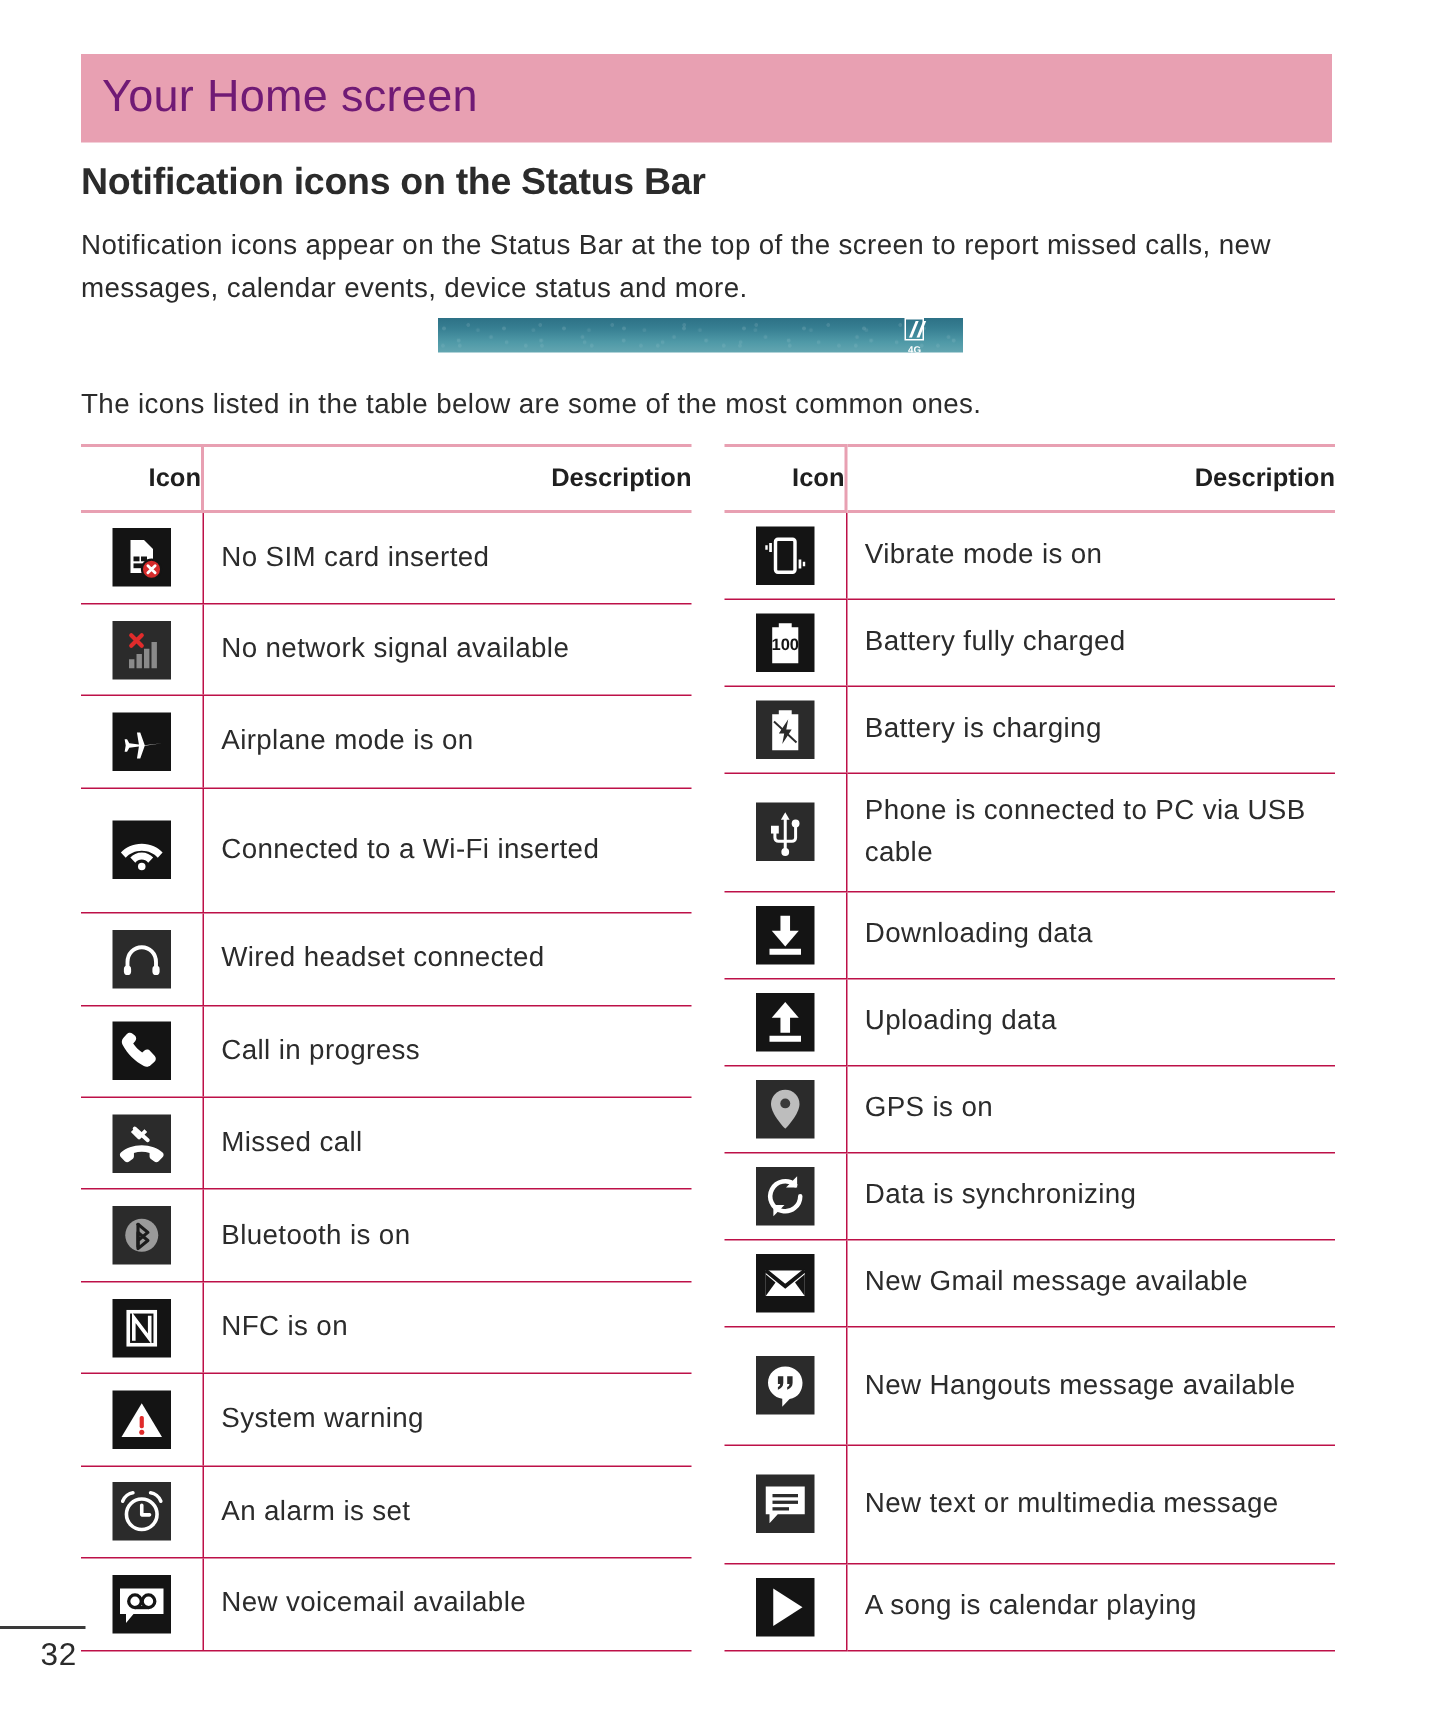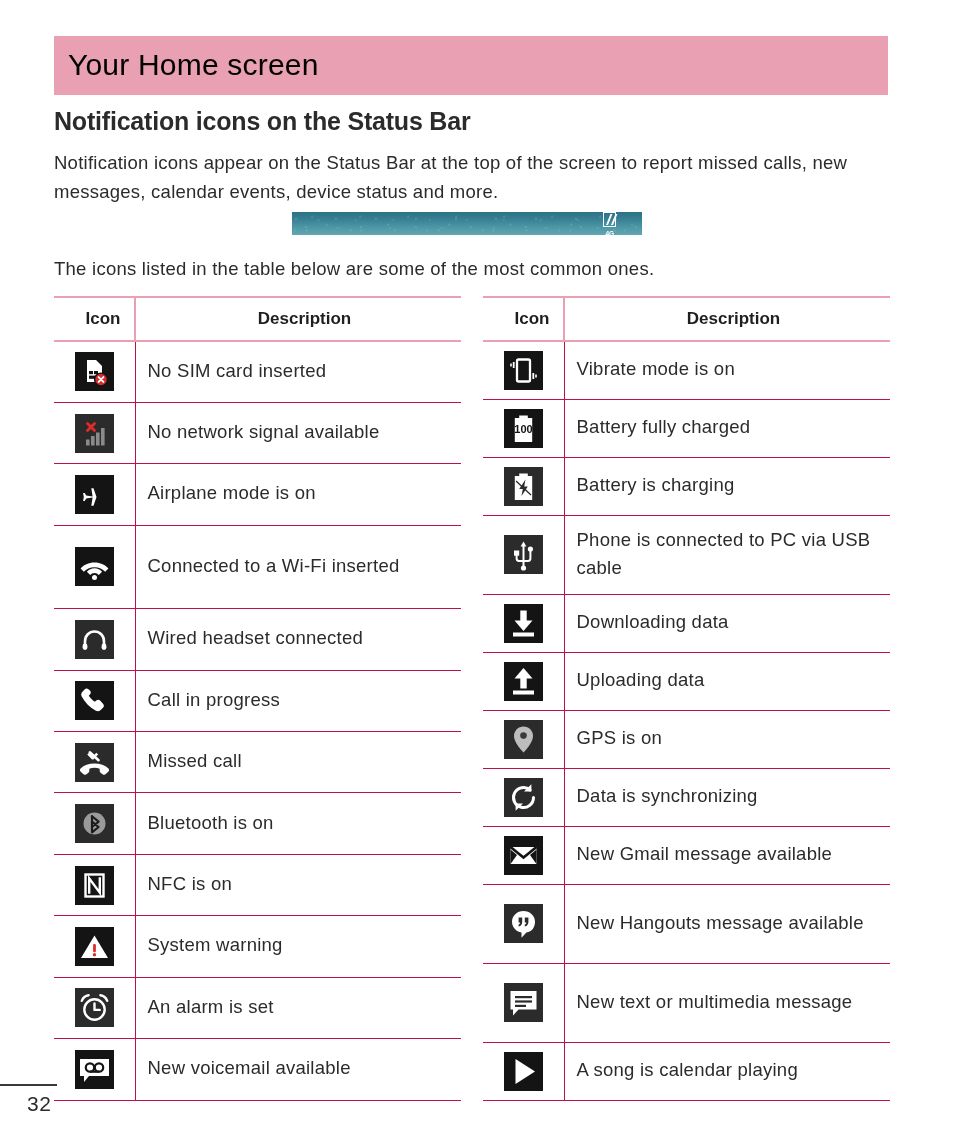--- a/index.html
+++ b/index.html
@@ -16,21 +16,21 @@
   .chapter-band {
     position: absolute;
     left: 54px; top: 36px;
     width: 834px; height: 59px;
     background: #e8a0b2;
   }
   .chapter-title {
     position: absolute;
     left: 14px; top: 50%;
     transform: translateY(-52%);
-    color: #000000;
+    color: #701a75;
     font-size: 30px;
     font-weight: 400;
     letter-spacing: 0.2px;
     white-space: nowrap;
   }
 
   
   .section-heading {
     position: absolute;
     left: 54px; top: 107px;
@@ -140,21 +140,21 @@
   }
   .icon-table col.c-icon { width: 81px; }
   .icon-table col.c-desc { width: 326px; }
 
   .icon-table thead th {
     border-top: 2px solid #e8a0b2;
     border-bottom: 2px solid #e8a0b2;
     font-size: 17px;
     font-weight: bold;
     color: #1f1f1f;
-    text-align: center;
+    text-align: right;
     padding: 8px 0 9px 0;
     height: 44px;
     vertical-align: middle;
   }
   .icon-table thead th.h-icon { padding-left: 18px; }
   .icon-table thead th.h-desc {
     padding-left: 12px;
     border-left: 2px solid #e8a0b2;
   }
   .icon-table tbody td {

